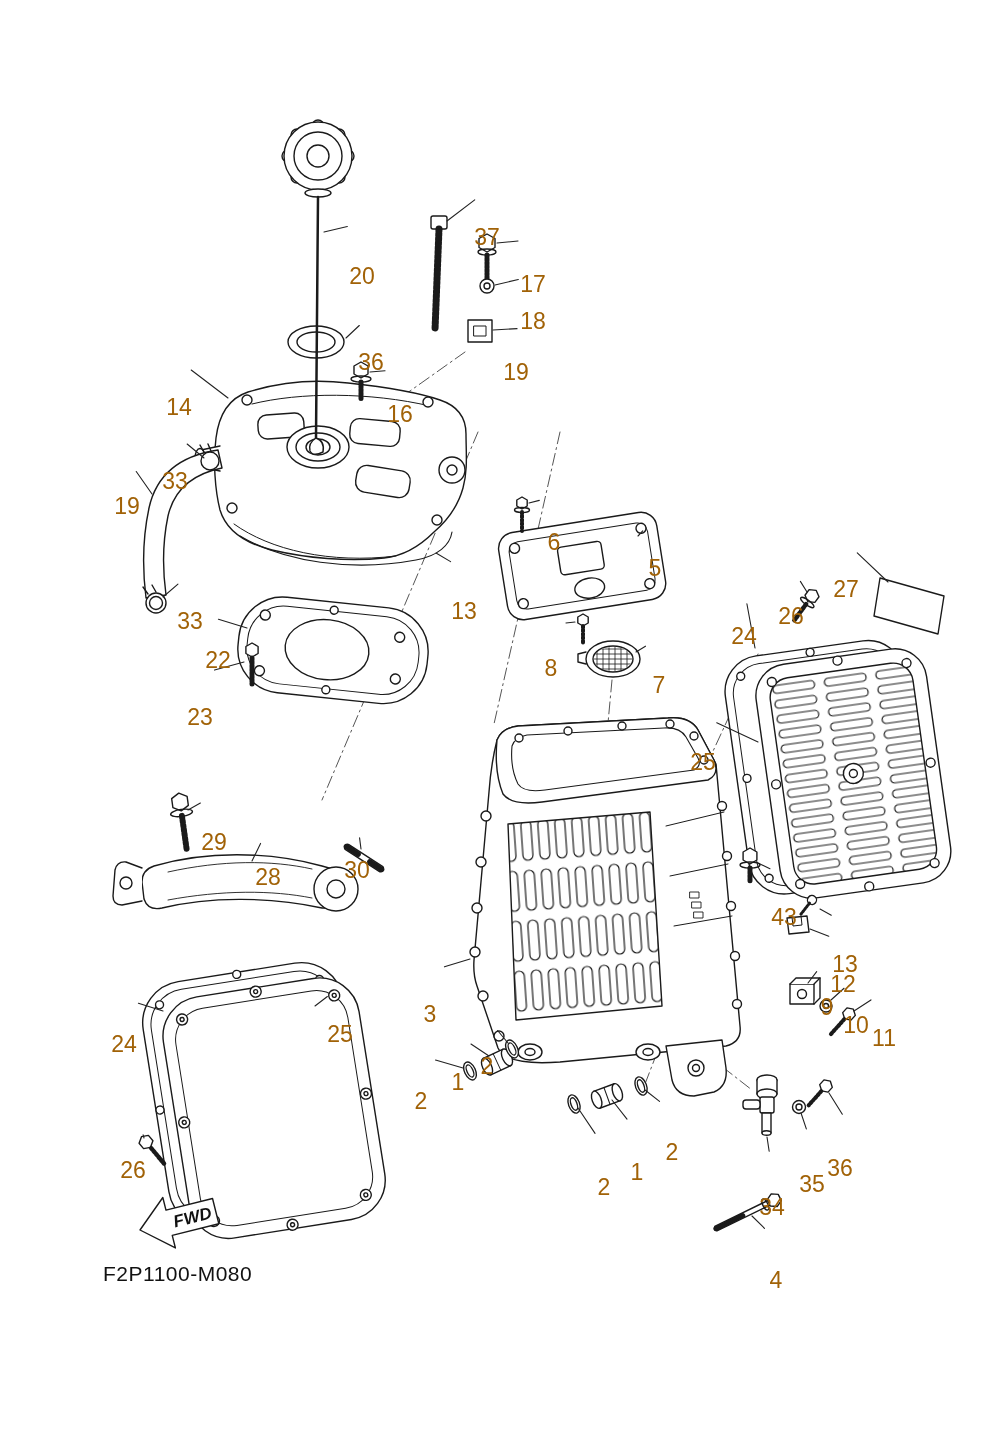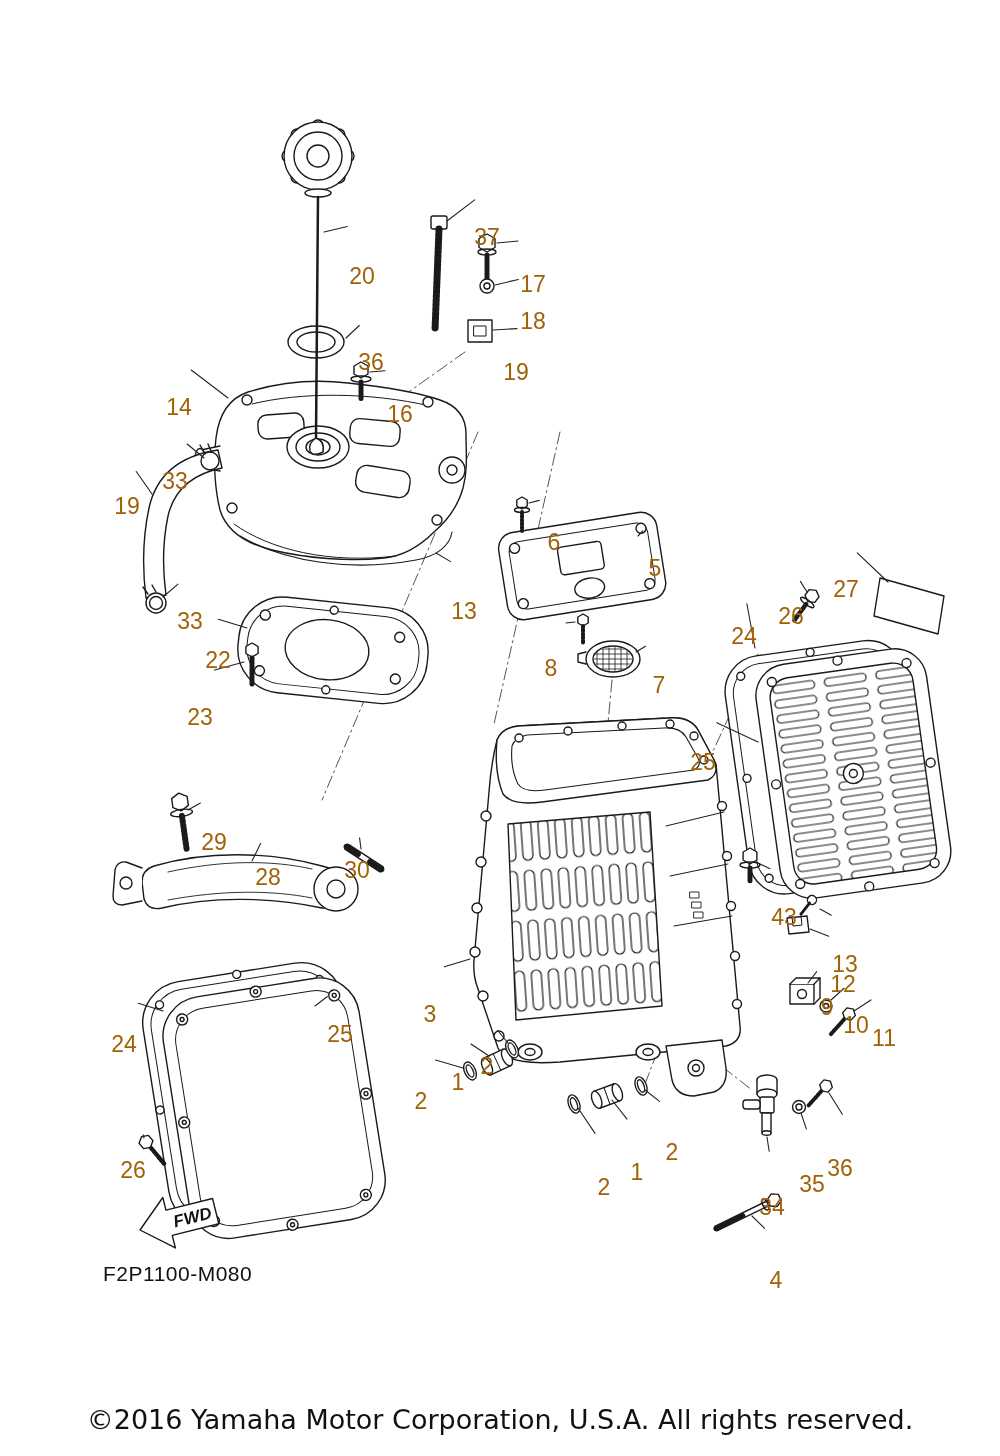--- a/index.html
+++ b/index.html
@@ -487,15 +487,14 @@
       <span class="callout" style="left: 637px; top: 1128px;">1</span>
       <span class="callout" style="left: 604px; top: 1143px;">2</span>
       <span class="callout" style="left: 133px; top: 1126px;">26</span>
       <span class="callout" style="left: 772px; top: 1163px;">34</span>
       <span class="callout" style="left: 812px; top: 1140px;">35</span>
       <span class="callout" style="left: 840px; top: 1124px; text-align: center;">36</span>
       <span class="callout" style="left: 776px; top: 1236px;">4</span>
     </div>
 
 <div class="diagram-code">F2P1100-M080</div>
-<div class="copyright">©2016 Yamaha Motor Corporation, U.S.A. All rights reserved.</div>
 
 </div>
 
 </body></html>

